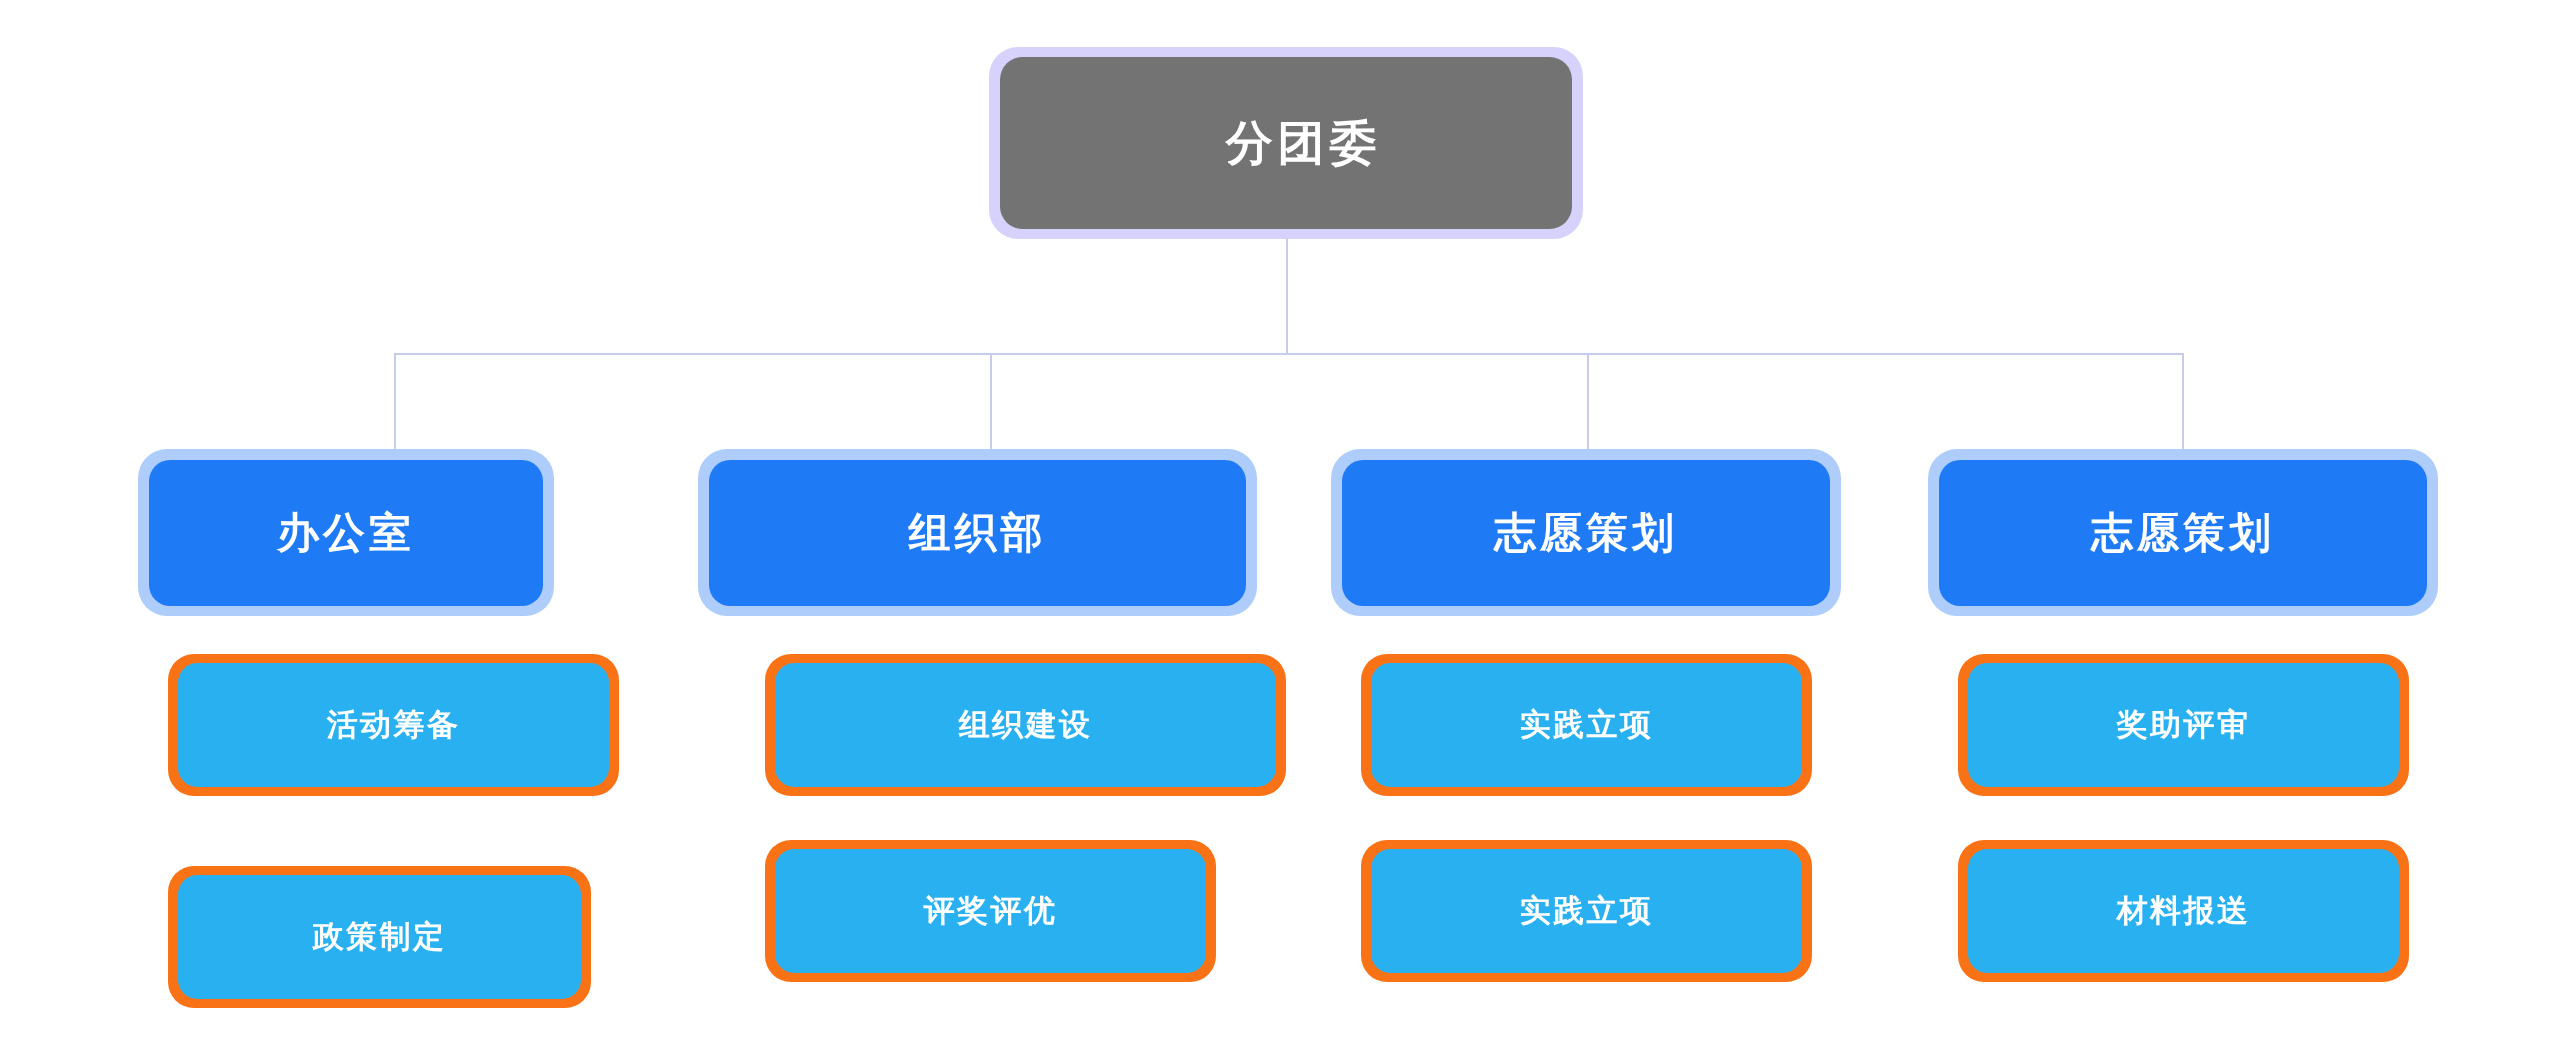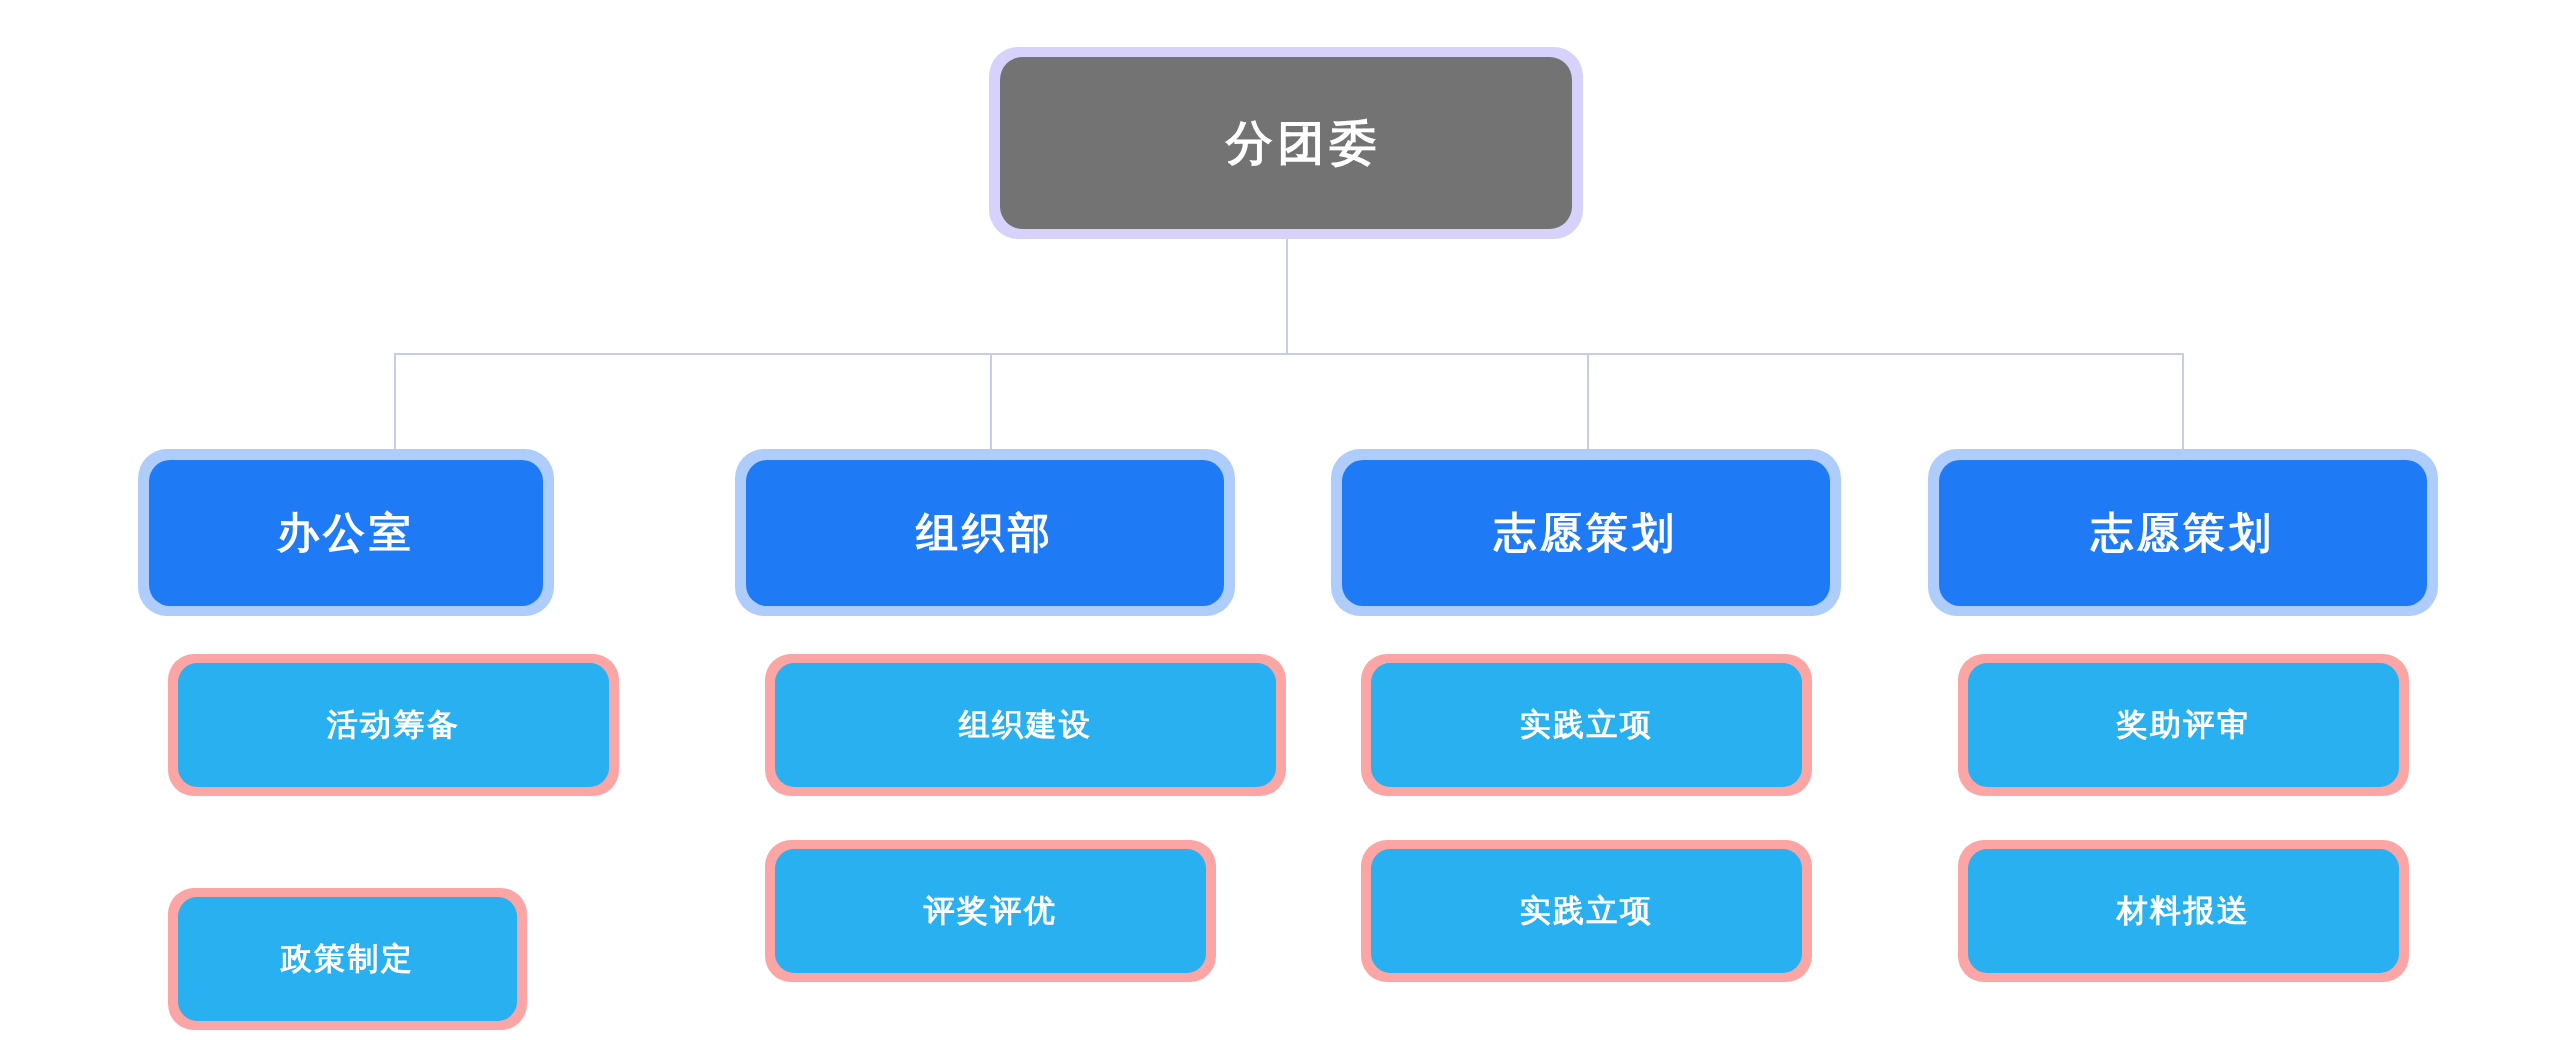--- a/index.html
+++ b/index.html
@@ -67,21 +67,21 @@
   }
   .node.dept .node-inner {
     background: #1f7bf5;
     border-radius: 21px;
     font-size: 42px;
     letter-spacing: 4px;
   }
 
   
   .node.sub {
-    background: #fca5a5;
+    background: #f97316;
     padding: 8.9px 9.7px;
     border-radius: 26px;
   }
   .node.sub .node-inner {
     background: #29b0f0;
     border-radius: 19.3px;
     font-size: 31px;
     letter-spacing: 2.4px;
   }
 
@@ -108,21 +108,21 @@
   <div class="conn v" style="left:2182px; top:353px; height:104px;"></div>
 
   <div class="node root" style="left:989px; top:47px; width:594px; height:192px;">
     <div class="node-inner">分团委</div>
   </div>
 
   <div class="node dept" style="left:138px; top:449px; width:416px; height:167px;">
     <div class="node-inner">办公室</div>
   </div>
 
-  <div class="node dept" style="left:735px; top:449px; width:500px; height:167px;justify-content:flex-end;">
+  <div class="node dept" style="left:698px; top:449px; width:559px; height:167px;justify-content:flex-end;">
     <div class="node-inner">组织部</div>
   </div>
 
   <div class="node dept" style="left:1331px; top:449px; width:510px; height:167px;">
     <div class="node-inner">志愿策划</div>
   </div>
 
   <div class="node dept" style="left:1928px; top:449px; width:510px; height:167px;">
     <div class="node-inner">志愿策划</div>
   </div>
@@ -136,21 +136,21 @@
   </div>
 
   <div class="node sub" style="left:1361px; top:654px; width:451px; height:142px;">
     <div class="node-inner">实践立项</div>
   </div>
 
   <div class="node sub" style="left:1958px; top:654px; width:451px; height:142px;">
     <div class="node-inner">奖助评审</div>
   </div>
 
-  <div class="node sub" style="left:168px; top:888px; width:359px; height:142px;">
+  <div class="node sub" style="left:168px; top:866px; width:423px; height:142px;">
     <div class="node-inner">政策制定</div>
   </div>
 
   <div class="node sub" style="left:765px; top:840px; width:451px; height:142px;justify-content:center;">
     <div class="node-inner">评奖评优</div>
   </div>
 
   <div class="node sub" style="left:1361px; top:840px; width:451px; height:142px;">
     <div class="node-inner">实践立项</div>
   </div>

